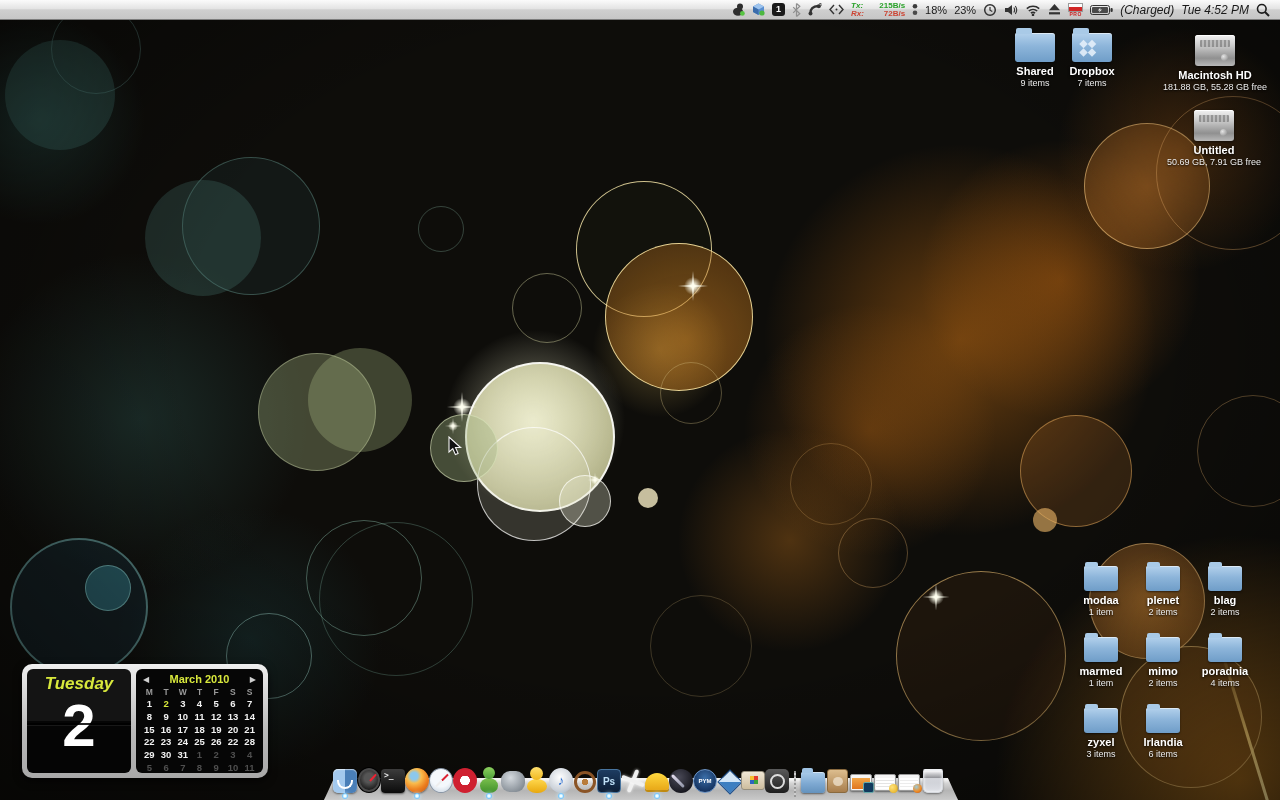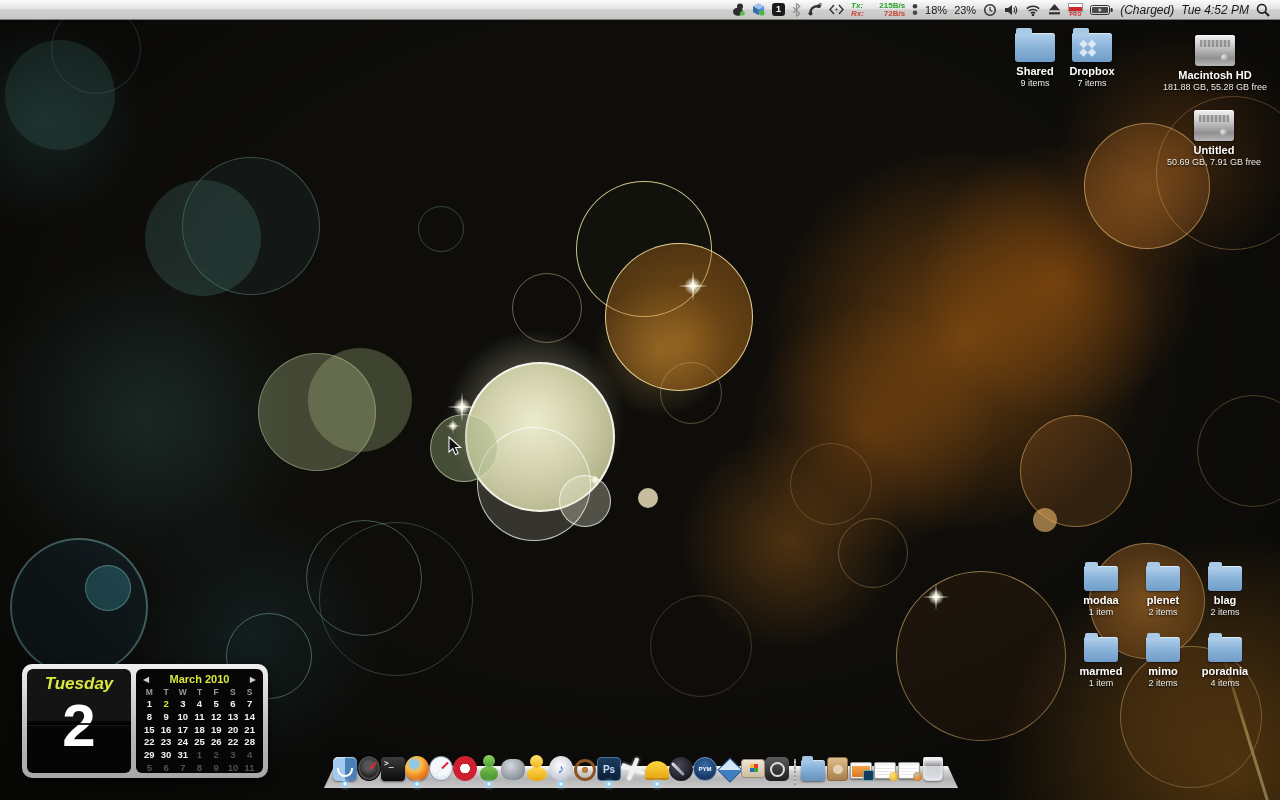--- a/index.html
+++ b/index.html
@@ -88,21 +88,21 @@
     box-shadow:0 1px 0 rgba(255,255,255,.08);}
   .cal-right{flex:1;background:#060606;border-radius:6px;padding:3px 5px 2px;box-sizing:border-box;}
   .cal-head{display:flex;align-items:center;justify-content:space-between;padding:1px 2px;}
   .cal-title{font-size:11px;font-weight:bold;}
   .cal-arrow{color:#cfcfcf;font-size:8px;cursor:default;}
   .cal-grid{display:grid;grid-template-columns:repeat(7,1fr);margin-top:1px;}
   .cal-h{font-size:8.5px;font-weight:bold;color:#9a9a9a;text-align:center;line-height:11px;}
   .cal-d{font-size:9.5px;font-weight:bold;color:#f2f2f2;text-align:center;line-height:12.8px;}
   .cal-d.dim{color:#4f4f4f;}
   
-  #dock{position:absolute;left:324px;bottom:12px;width:634px;height:40px;z-index:20;}
+  #dock{position:absolute;left:324px;bottom:0;width:634px;height:40px;z-index:20;}
   .shelf{position:absolute;bottom:0;left:0;width:100%;height:21px;
     background:linear-gradient(180deg,#e6e6e6 0,#b5b5b5 55%,#c9c9c9 100%);
     clip-path:polygon(1.6% 0,98.4% 0,100% 100%,0 100%);
     border-top:1px solid #f2f2f2;box-shadow:inset 0 2px 3px rgba(255,255,255,.6);}
   .dock-icons{position:absolute;left:9px;bottom:7px;display:flex;align-items:flex-end;}
   .dslot{width:24px;display:flex;justify-content:center;align-items:flex-end;position:relative;height:28px;}
   .run-dot{position:absolute;bottom:-6px;left:50%;width:6px;height:6px;margin-left:-3px;border-radius:50%;
     background:radial-gradient(circle,#f2ffff 0 25%,#79c9ff 60%,rgba(120,200,255,0) 100%);
     box-shadow:0 0 4px #bfeaff;}
   .k-finder{width:24px;height:24px;border-radius:5px;position:relative;
@@ -396,20 +396,30 @@
     <div class="gcell">
       <span class="folder"></span>
       <span class="dname">mimo</span>
       <span class="dinfo">2 items</span>
     </div>
     <div class="gcell">
       <span class="folder"></span>
       <span class="dname">poradnia</span>
       <span class="dinfo">4 items</span>
     </div>
+    <div class="gcell">
+      <span class="folder"></span>
+      <span class="dname">zyxel</span>
+      <span class="dinfo">3 items</span>
+    </div>
+    <div class="gcell">
+      <span class="folder"></span>
+      <span class="dname">Irlandia</span>
+      <span class="dinfo">6 items</span>
+    </div>
   </div>
 
 <div class="cal-widget">
   <div class="cal-left">
     <div class="cal-dayname" style="color: rgb(216, 232, 60); font-style: italic;">Tuesday</div>
     <div class="cal-daynum">2</div>
     <div class="flip-line"></div>
   </div>
   <div class="cal-right">
     <div class="cal-head">

